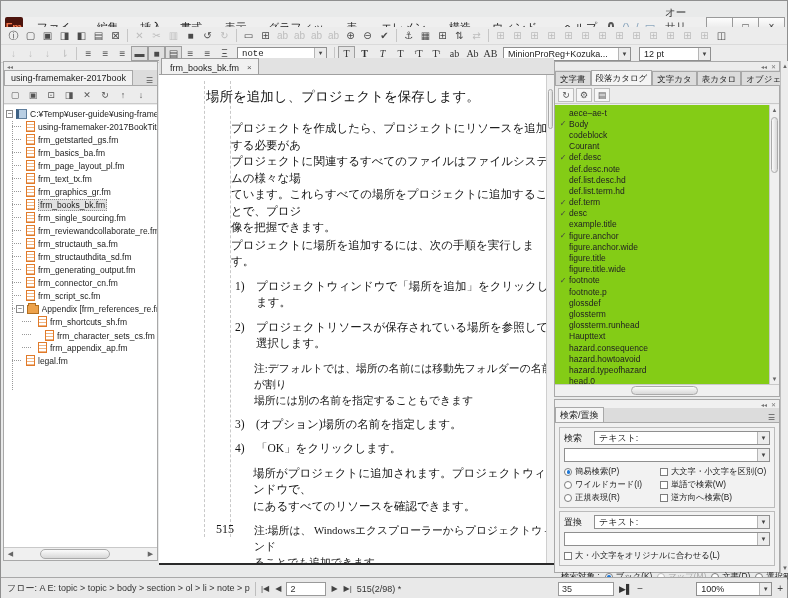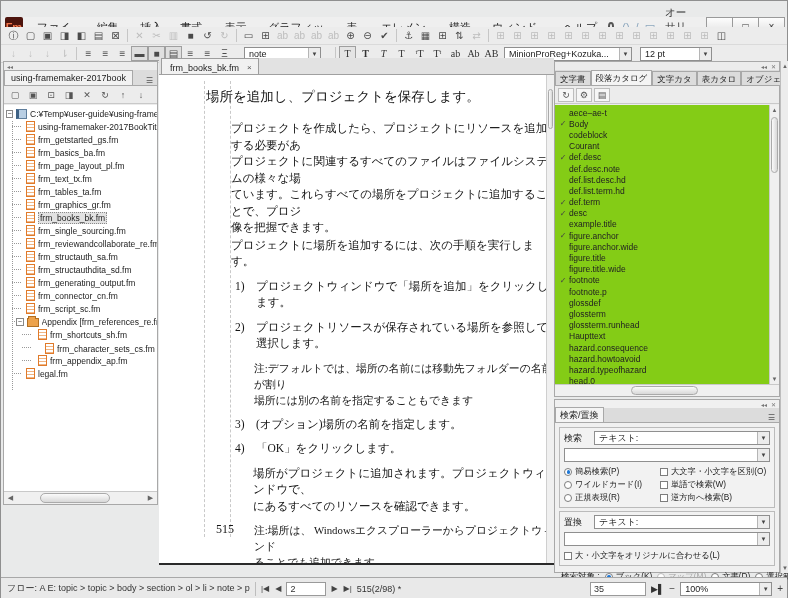--- a/index.html
+++ b/index.html
@@ -23,29 +23,29 @@
   
   .toolbar { position:absolute; left:0; width:100%; height:18px; background:#ececec; display:flex; align-items:center; padding-left:4px; }
   #toolbar1 { top:26px; border-bottom:1px solid #dadada; }
   #toolbar2 { top:44px; border-bottom:1px solid #cfcfcf; }
   .tbico { width:17px; height:15px; display:flex; align-items:center; justify-content:center; font-size:10px; color:#4a4a4a; cursor:default; }
   .tbico.off { color:#bdbdbd; }
   .tbico.pressed { border:1px solid #9f9f9f; background:#dfdfdf; }
   .tbsep { width:1px; height:13px; background:#c6c6c6; margin:0 3px; }
   .combo { position:relative; background:#fff; border:1px solid #8f8f8f; height:14px; font-size:9px; line-height:12px; padding:0 14px 0 4px; color:#222; white-space:nowrap; overflow:hidden; }
   .combo .arr { position:absolute; right:0; top:0; bottom:0; width:12px; background:#ececec; border-left:1px solid #b5b5b5; display:flex; align-items:center; justify-content:center; font-size:6px; color:#444; }
-  .note-combo { width:77px; margin:0 11px; }
+  .note-combo { width:90px; margin:0 4px;font-family:Liberation Mono, monospace; }
   .font-combo { width:128px; margin:0 4px; }
   .size-combo { width:72px; margin:0 4px; }
   .charbtn { min-width:17px; height:15px; display:flex; align-items:center; justify-content:center; font-size:10px; color:#333; font-family:"Liberation Serif","DejaVu Serif",serif; cursor:default; padding:0 1px; }
   .charbtn.boxed { border:1px solid #9f9f9f; background:#e4e4e4; }
   .charbtn.b { font-weight:bold; } .charbtn.i { font-style:italic; } .charbtn.u { text-decoration:underline; }
 
   
-  #book-panel { position:absolute; left:2px; top:60px; width:155px; height:444px; background:#ececec; border:1px solid #a8a8a8; }
+  #book-panel { position:absolute; left:2px; top:60px; width:155px; height:500px; background:#ececec; border:1px solid #a8a8a8; }
   .dock-mini { height:8px; display:flex; align-items:center; font-size:6px; color:#777; padding:0 3px; }
   .ptab-row { height:16px; display:flex; align-items:flex-end; background:#dcdcdc; border-bottom:1px solid #a8a8a8; position:relative; }
   .ptab { background:#f2f2f2; border:1px solid #a8a8a8; border-bottom:none; font-size:9px; padding:1px 6px; height:15px; line-height:13px; white-space:nowrap; overflow:hidden; }
   .ptab-menu { margin-left:auto; font-size:8px; color:#555; padding:0 4px; }
   .panel-icons { height:18px; display:flex; align-items:center; gap:2px; padding:0 3px; background:#ececec; border-bottom:1px solid #c9c9c9; }
   .pico { width:16px; height:14px; display:flex; align-items:center; justify-content:center; font-size:9px; color:#555; }
   .tree-wrap { position:absolute; left:0; right:0; top:43px; bottom:13px; background:#fff; overflow:hidden; }
   .tree { position:relative; padding-top:2px; font-size:8.5px; color:#222; }
   .tree-vline { position:absolute; left:8px; top:16px; border-left:1px dotted #999; }
   .trow { position:relative; height:13px; display:flex; align-items:center; gap:3px; white-space:nowrap; }
@@ -120,21 +120,21 @@
   
   #statusbar { position:absolute; left:0; top:576px; width:100%; height:22px; background:#e9e9e9; border-top:1px solid #a8a8a8; display:flex; align-items:center; font-size:9px; color:#333; }
   .sb-flow { padding:0 6px; white-space:nowrap; overflow:hidden; max-width:250px; }
   .sb-sep { width:1px; height:14px; background:#bdbdbd; margin:0 4px; }
   .sb-nav { display:flex; align-items:center; gap:4px; }
   .sb-nav .nbtn { font-size:8px; color:#444; padding:0 1px; }
   .sb-input { background:#fff; border:1px solid #9a9a9a; height:14px; font-size:9px; padding:0 3px; display:flex; align-items:center; }
   .sb-page-input { width:40px; }
   .sb-right { margin-left:auto; display:flex; align-items:center; gap:5px; padding-right:4px; }
   .sb-num-input { width:56px; }
-  .zoom-combo { width:92px; }
+  .zoom-combo { width:76px;margin-left:48px; }
   .zbtn { font-size:10px; color:#444; }
 </style>
 </head>
 <body>
 
 <div id="app">
 
   <div class="menubar">
     <div class="fm-logo">Fm</div>
     <div id="menu-items" style="display:flex;">
@@ -291,25 +291,20 @@
             <span class="tlabel">frm_page_layout_pl.fm</span>
             <span class="conn"></span>
           </div>
           <div class="trow" style="padding-left: 22px;">
             <span class="fico"></span>
             <span class="tlabel">frm_text_tx.fm</span>
             <span class="conn"></span>
           </div>
           <div class="trow" style="padding-left: 22px;">
             <span class="fico"></span>
-            <span class="tlabel">frm_tables_ta.fm</span>
-            <span class="conn"></span>
-          </div>
-          <div class="trow" style="padding-left: 22px;">
-            <span class="fico"></span>
             <span class="tlabel">frm_graphics_gr.fm</span>
             <span class="conn"></span>
           </div>
           <div class="trow selected" style="padding-left: 22px;">
             <span class="fico"></span>
             <span class="tlabel">frm_books_bk.fm</span>
             <span class="conn"></span>
           </div>
           <div class="trow" style="padding-left: 22px;">
             <span class="fico"></span>

